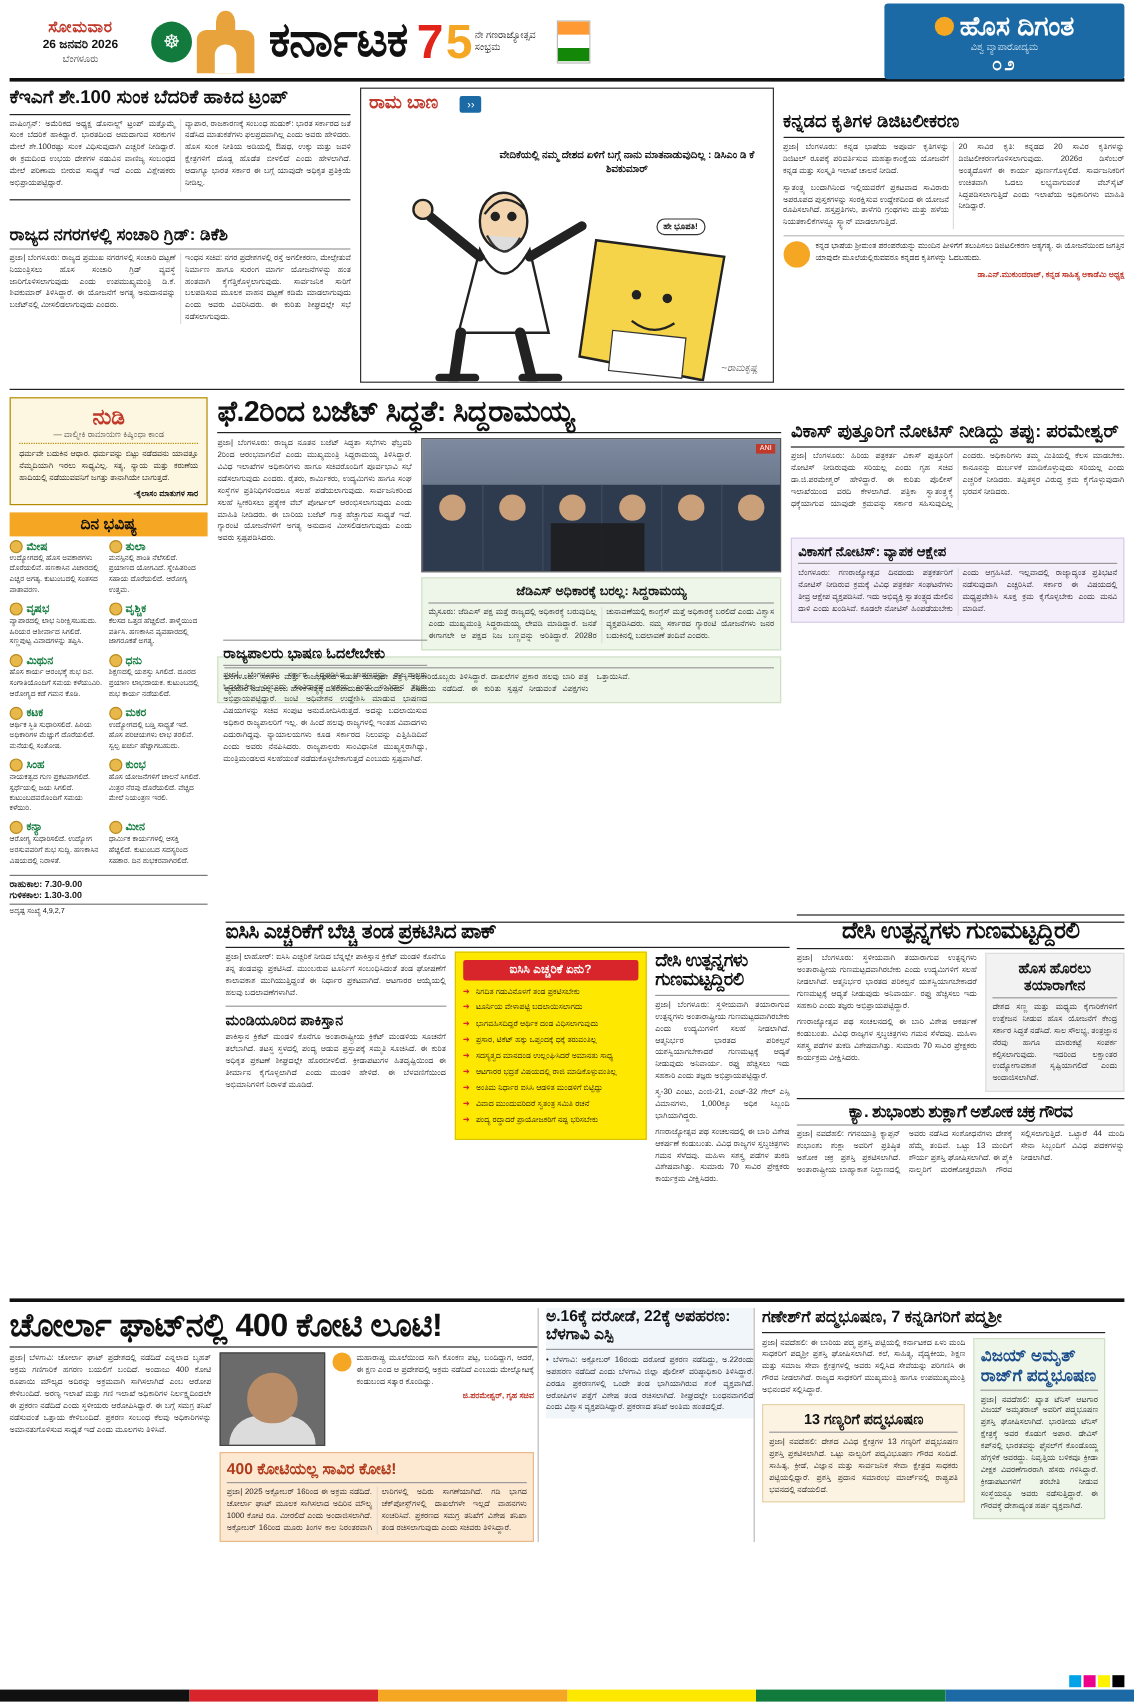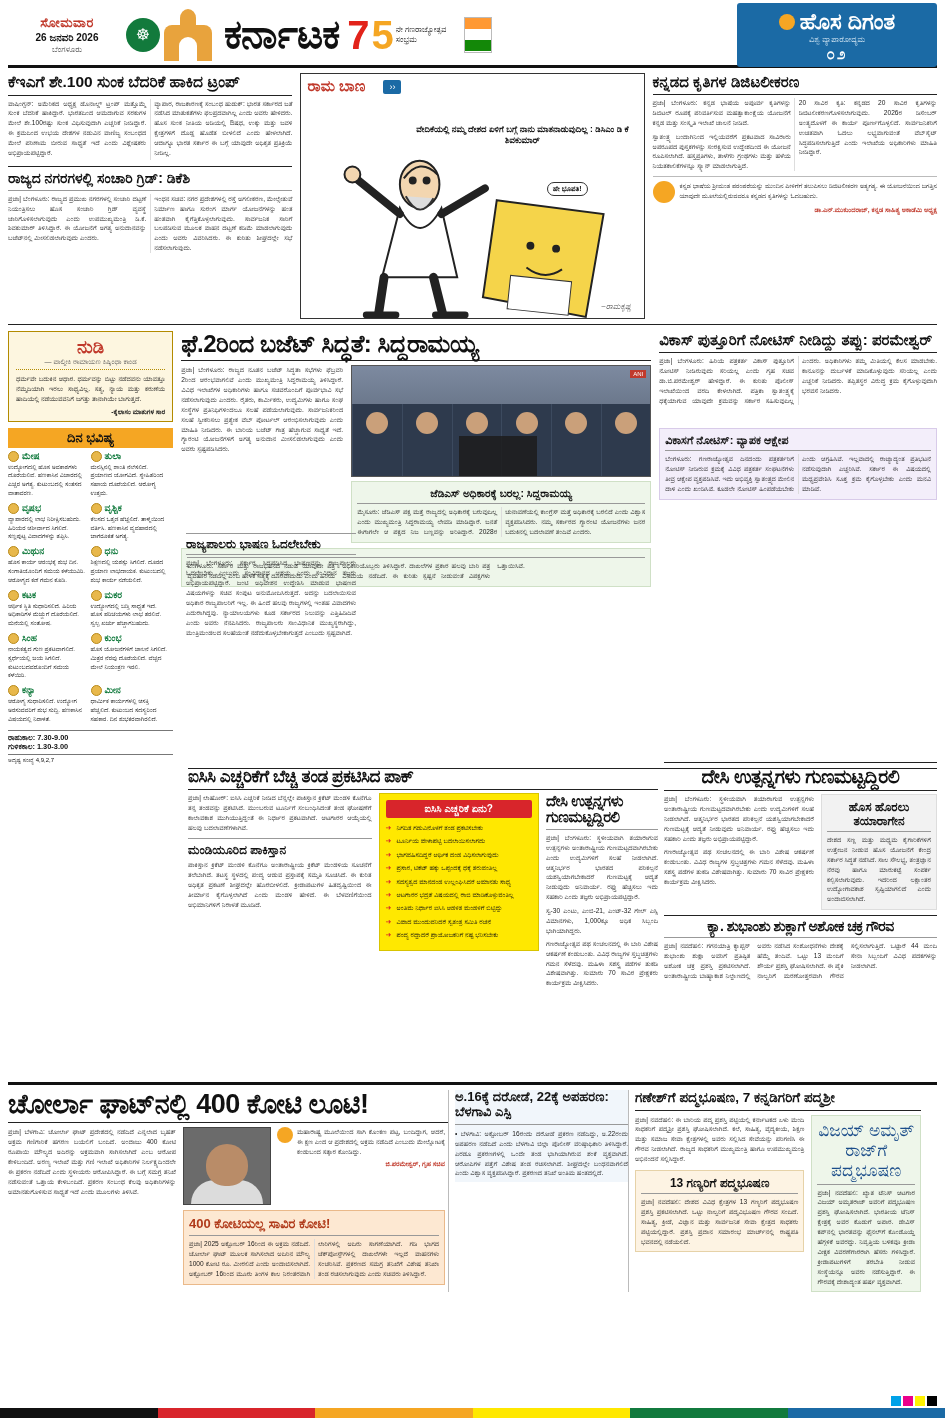--- a/index.html
+++ b/index.html
@@ -43,21 +43,21 @@
   .body-txt { font-size:6.6px; line-height:1.5; text-align:justify; color:#1a1a1a; }
   .rule { border-top:1px solid #222; }
   .thin { border-top:1px solid #999; }
 
   
   .top { display:flex; gap:8px; margin-top:5px; }
   .col-a { width:286px; }
   .col-b { width:346px; }
   .col-c { width:286px; }
   .h-1 { font-size:15.5px; font-weight:bold; line-height:1.2; }
-  .h-2 { font-size:14px; font-weight:bold; line-height:1.2; }
+  .h-2 { font-size:14px; font-weight:bold; line-height:1.2;margin-top:20px; }
   .cols2 { column-count:2; column-gap:8px; column-rule:1px solid #ddd; }
   .cols3 { column-count:3; column-gap:7px; }
 
   
   .cartoon-box { border:1px solid #333; height:246px; position:relative; background:#fff; overflow:hidden; }
   .rama-bana { position:absolute; left:6px; top:4px; font-size:15px; font-weight:bold; color:#c0392b; line-height:1.05; }
   .rb-badge { position:absolute; left:82px; top:6px; background:#1b6aa5; color:#fff; font-size:9px; padding:2px 6px; border-radius:2px; }
   .bubble { position:absolute; left:108px; top:50px; width:226px; font-size:8.5px; font-weight:bold; text-align:center; color:#111; }
   .cart-svg { position:absolute; left:0; bottom:0; width:100%; height:200px; }
   .sign { position:absolute; right:12px; bottom:6px; font-size:8px; color:#555; font-style:italic; }
@@ -488,21 +488,21 @@
           <div style="width:170px">
             <div class="body-txt">ಪ್ರಜಾ| ನವದೆಹಲಿ: ಈ ಬಾರಿಯ ಪದ್ಮ ಪ್ರಶಸ್ತಿ ಪಟ್ಟಿಯಲ್ಲಿ ಕರ್ನಾಟಕದ ಏಳು ಮಂದಿ ಸಾಧಕರಿಗೆ ಪದ್ಮಶ್ರೀ ಪ್ರಶಸ್ತಿ ಘೋಷಿಸಲಾಗಿದೆ. ಕಲೆ, ಸಾಹಿತ್ಯ, ವೈದ್ಯಕೀಯ, ಶಿಕ್ಷಣ ಮತ್ತು ಸಮಾಜ ಸೇವಾ ಕ್ಷೇತ್ರಗಳಲ್ಲಿ ಅವರು ಸಲ್ಲಿಸಿದ ಸೇವೆಯನ್ನು ಪರಿಗಣಿಸಿ ಈ ಗೌರವ ನೀಡಲಾಗಿದೆ. ರಾಜ್ಯದ ಸಾಧಕರಿಗೆ ಮುಖ್ಯಮಂತ್ರಿ ಹಾಗೂ ಉಪಮುಖ್ಯಮಂತ್ರಿ ಅಭಿನಂದನೆ ಸಲ್ಲಿಸಿದ್ದಾರೆ.</div>
             <div class="shade-cream" style="margin-top:6px">
               <div style="font-weight:bold;font-size:12px;text-align:center">13 ಗಣ್ಯರಿಗೆ ಪದ್ಮಭೂಷಣ</div>
               <div class="thin" style="margin:3px 0"></div>
               <div class="body-txt">ಪ್ರಜಾ| ನವದೆಹಲಿ: ದೇಶದ ವಿವಿಧ ಕ್ಷೇತ್ರಗಳ 13 ಗಣ್ಯರಿಗೆ ಪದ್ಮಭೂಷಣ ಪ್ರಶಸ್ತಿ ಪ್ರಕಟಿಸಲಾಗಿದೆ. ಒಟ್ಟು ನಾಲ್ವರಿಗೆ ಪದ್ಮವಿಭೂಷಣ ಗೌರವ ಸಂದಿದೆ. ಸಾಹಿತ್ಯ, ಕ್ರೀಡೆ, ವಿಜ್ಞಾನ ಮತ್ತು ಸಾರ್ವಜನಿಕ ಸೇವಾ ಕ್ಷೇತ್ರದ ಸಾಧಕರು ಪಟ್ಟಿಯಲ್ಲಿದ್ದಾರೆ. ಪ್ರಶಸ್ತಿ ಪ್ರದಾನ ಸಮಾರಂಭ ಮಾರ್ಚ್‌ನಲ್ಲಿ ರಾಷ್ಟ್ರಪತಿ ಭವನದಲ್ಲಿ ನಡೆಯಲಿದೆ.</div>
             </div>
           </div>
           <div style="width:110px">
             <div class="shade-green" style="height:100%">
-              <div style="font-weight:normal;font-size:17px;text-align:center;color:#1b4d8a">ವಿಜಯ್ ಅಮೃತ್ ರಾಜ್‌ಗೆ ಪದ್ಮಭೂಷಣ</div>
+              <div style="font-weight:bold;font-size:14px;text-align:left;color:#1b4d8a">ವಿಜಯ್ ಅಮೃತ್ ರಾಜ್‌ಗೆ ಪದ್ಮಭೂಷಣ</div>
               <div class="thin" style="margin:3px 0"></div>
               <div class="body-txt">ಪ್ರಜಾ| ನವದೆಹಲಿ: ಖ್ಯಾತ ಟೆನಿಸ್ ಆಟಗಾರ ವಿಜಯ್ ಅಮೃತರಾಜ್ ಅವರಿಗೆ ಪದ್ಮಭೂಷಣ ಪ್ರಶಸ್ತಿ ಘೋಷಿಸಲಾಗಿದೆ. ಭಾರತೀಯ ಟೆನಿಸ್ ಕ್ಷೇತ್ರಕ್ಕೆ ಅವರ ಕೊಡುಗೆ ಅಪಾರ. ಡೇವಿಸ್ ಕಪ್‌ನಲ್ಲಿ ಭಾರತವನ್ನು ಫೈನಲ್‌ಗೆ ಕೊಂಡೊಯ್ದ ಹೆಗ್ಗಳಿಕೆ ಅವರದ್ದು. ನಿವೃತ್ತಿಯ ಬಳಿಕವೂ ಕ್ರೀಡಾ ವೀಕ್ಷಕ ವಿವರಣೆಗಾರರಾಗಿ ಹೆಸರು ಗಳಿಸಿದ್ದಾರೆ. ಕ್ರೀಡಾಪಟುಗಳಿಗೆ ತರಬೇತಿ ನೀಡುವ ಸಂಸ್ಥೆಯನ್ನೂ ಅವರು ನಡೆಸುತ್ತಿದ್ದಾರೆ. ಈ ಗೌರವಕ್ಕೆ ದೇಶಾದ್ಯಂತ ಹರ್ಷ ವ್ಯಕ್ತವಾಗಿದೆ.</div>
             </div>
           </div>
         </div>
       </div>
     </div>
   </div>
 
   <div class="cmyk">

